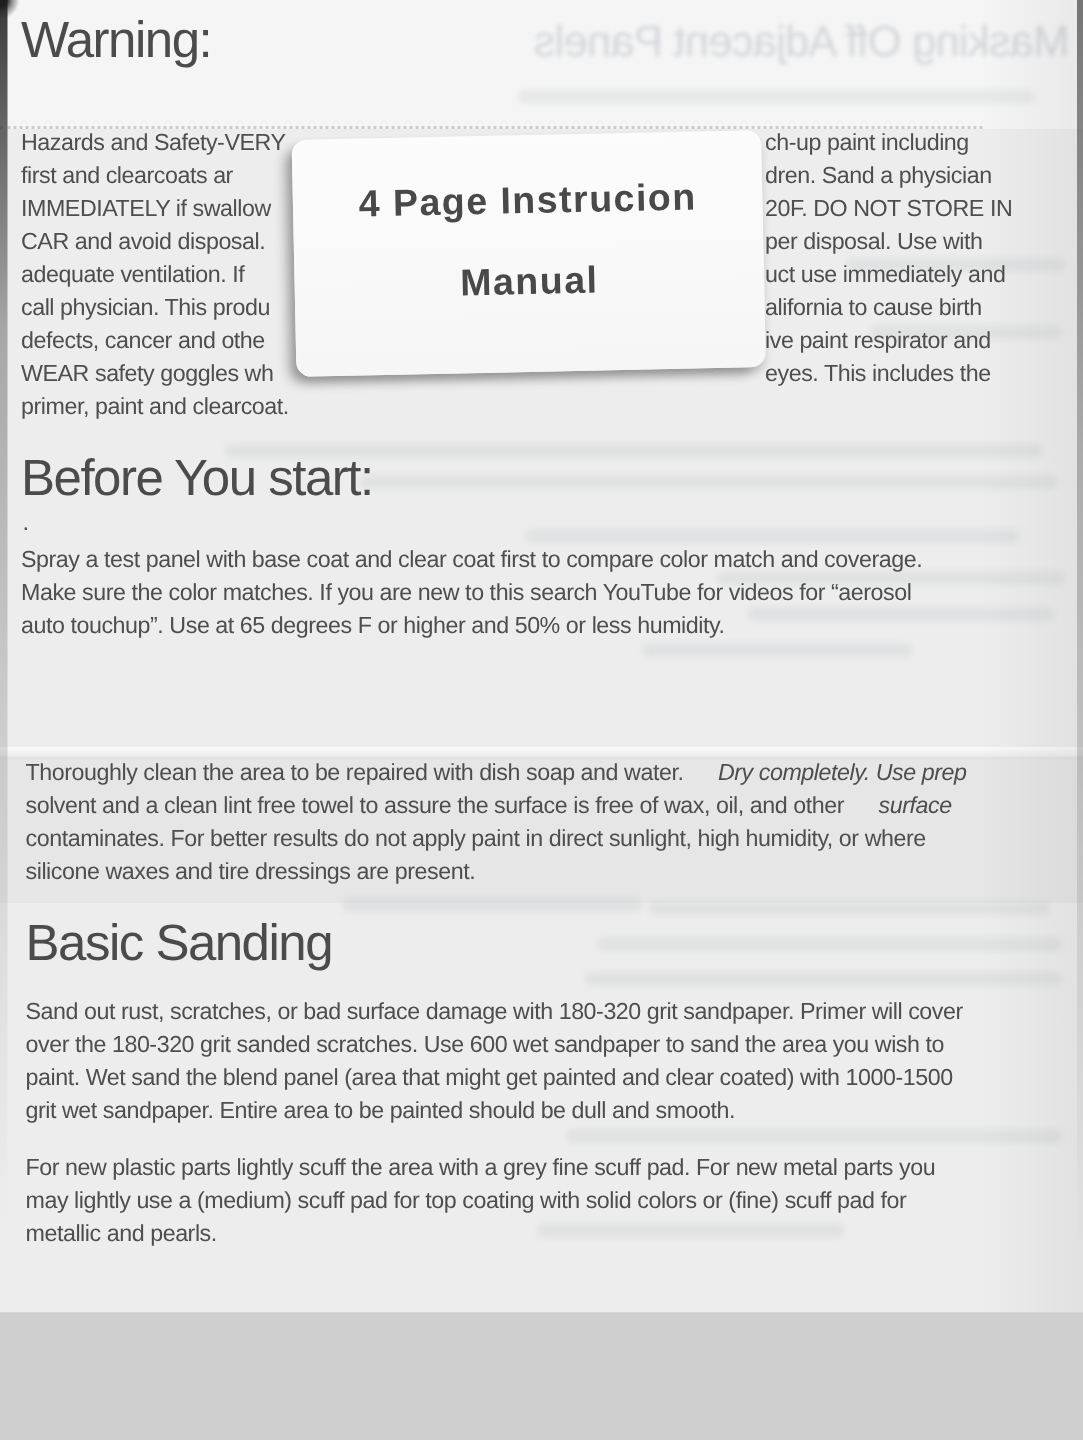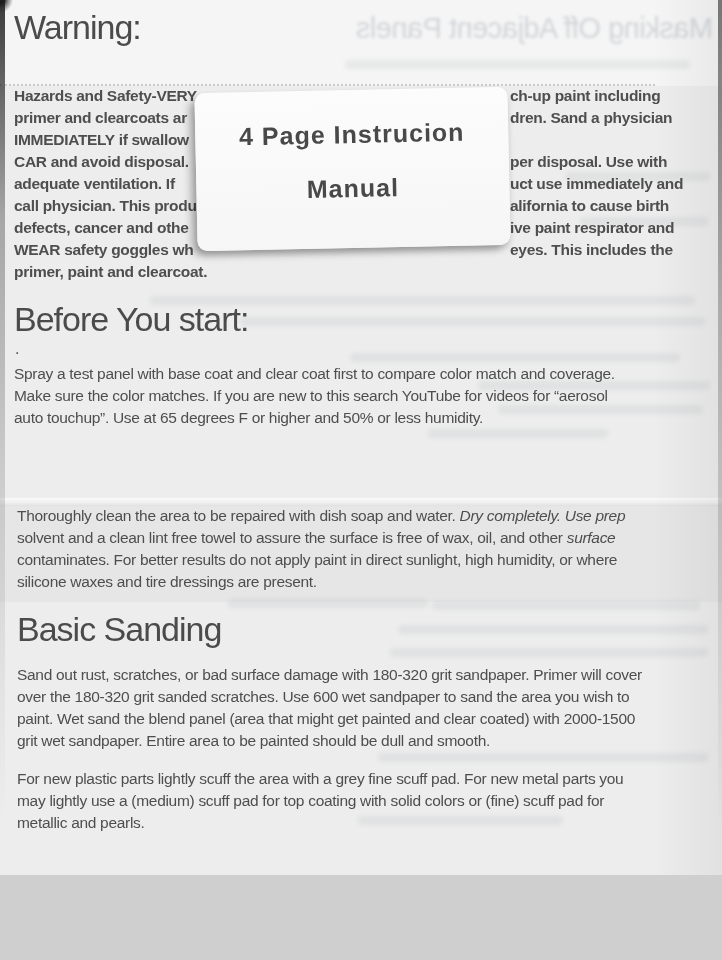--- a/index.html
+++ b/index.html
@@ -22,24 +22,24 @@
     background:radial-gradient(circle at 0 0,#1d1d1d 0 4px,rgba(40,40,40,.5) 8px,transparent 13px);}
   .crease{position:absolute;top:498px;left:0;right:0;height:8px;
     background:linear-gradient(180deg,rgba(255,255,255,.7),rgba(255,255,255,.15) 60%,rgba(0,0,0,.05));
     border-bottom:1px solid rgba(0,0,0,.08);}
   .grayband{position:absolute;top:507px;left:0;right:0;height:95px;background:rgba(0,0,0,.028);}
 
   
   .h{position:absolute;font-size:34px;letter-spacing:-1px;color:#4b4b4b;white-space:nowrap;z-index:2;}
   .para{position:absolute;font-size:15.5px;letter-spacing:-.3px;line-height:22px;
     white-space:nowrap;color:#4e4e4e;z-index:2;}
-  .wline{position:relative;height:22px;font-weight:bold;}
+  .wline{position:relative;height:22px;}
   .wr{position:absolute;left:496px;top:0;}
   .pline{height:22px;}
-  .ital{font-style:italic;}
+  .ital{font-style:italic;margin-left:19px;}
   .straydot{position:absolute;left:15px;top:340px;font-size:16px;color:#4e4e4e;z-index:2;}
 
   
   .sticker{position:absolute;left:196px;top:90px;width:313px;height:158px;border-radius:10px;
     background:linear-gradient(180deg,#fcfcfc,#f6f6f6);
     transform:rotate(-1.2deg);
     box-shadow:-6px 5px 8px -1px rgba(0,0,0,.30), 0 4px 6px rgba(0,0,0,.14);
     z-index:5;}
   .stline{position:absolute;left:0;width:100%;text-align:center;font-weight:bold;
     font-size:25px;letter-spacing:1px;color:#494949;}
@@ -80,22 +80,22 @@
   <div class="bl" style="left:228px;top:599px;width:200px"></div>
   <div class="bl" style="left:432px;top:601px;width:268px"></div>
   <div class="bl" style="left:398px;top:625px;width:310px"></div>
   <div class="bl" style="left:390px;top:648px;width:318px"></div>
   <div class="bl" style="left:378px;top:753px;width:330px"></div>
   <div class="bl" style="left:358px;top:816px;width:205px"></div>
 
   <div class="h" style="left:14px;top:8px">Warning:</div>
   <div class="para" id="warning-lines" style="left:14px;top:85px;width:700px">
       <div class="wline"><span>Hazards and Safety-VERY</span><span class="wr">ch-up paint including</span></div>
-      <div class="wline"><span>primer and clearcoats ar</span><span class="wr">dren. Sand a physician</span></div>
-      <div class="wline"><span>IMMEDIATELY if swallow</span></div>
+      <div class="wline"><span>first and clearcoats ar</span><span class="wr">dren. Sand a physician</span></div>
+      <div class="wline"><span>IMMEDIATELY if swallow</span><span class="wr">20F. DO NOT STORE IN</span></div>
       <div class="wline"><span>CAR and avoid disposal.</span><span class="wr">per disposal. Use with</span></div>
       <div class="wline"><span>adequate ventilation. If</span><span class="wr">uct use immediately and</span></div>
       <div class="wline"><span>call physician. This produ</span><span class="wr">alifornia to cause birth</span></div>
       <div class="wline"><span>defects, cancer and othe</span><span class="wr">ive paint respirator and</span></div>
       <div class="wline"><span>WEAR safety goggles wh</span><span class="wr">eyes. This includes the</span></div>
       <div class="wline"><span>primer, paint and clearcoat.</span></div>
     </div>
 
   <div class="sticker">
     <div class="stline st1">4 Page Instrucion</div>
@@ -114,21 +114,21 @@
       <div class="pline"><span>Thoroughly clean the area to be repaired with dish soap and water.  </span><span class="ital">Dry completely. Use prep</span></div>
       <div class="pline"><span>solvent and a clean lint free towel to assure the surface is free of wax, oil, and other </span><span class="ital">surface</span></div>
       <div class="pline"><span>contaminates. For better results do not apply paint in direct sunlight, high humidity, or where</span></div>
       <div class="pline"><span>silicone waxes and tire dressings are present.</span></div>
     </div>
 
   <div class="h" style="left:17px;top:610px">Basic Sanding</div>
   <div class="para" id="sanding-lines" style="left:17px;top:664px">
       <div class="pline">Sand out rust, scratches, or bad surface damage with 180-320 grit sandpaper. Primer will cover</div>
       <div class="pline">over the 180-320 grit sanded scratches. Use 600 wet sandpaper to sand the area you wish to</div>
-      <div class="pline">paint. Wet sand the blend panel (area that might get painted and clear coated) with 2000-1500</div>
+      <div class="pline">paint. Wet sand the blend panel (area that might get painted and clear coated) with 1000-1500</div>
       <div class="pline">grit wet sandpaper. Entire area to be painted should be dull and smooth.</div>
     </div>
   <div class="para" id="sanding-para2" style="left:17px;top:768px">
       <div class="pline">For new plastic parts lightly scuff the area with a grey fine scuff pad. For new metal parts you</div>
       <div class="pline">may lightly use a (medium) scuff pad for top coating with solid colors or (fine) scuff pad for</div>
       <div class="pline">metallic and pearls.</div>
     </div>
 
 </div>
 

